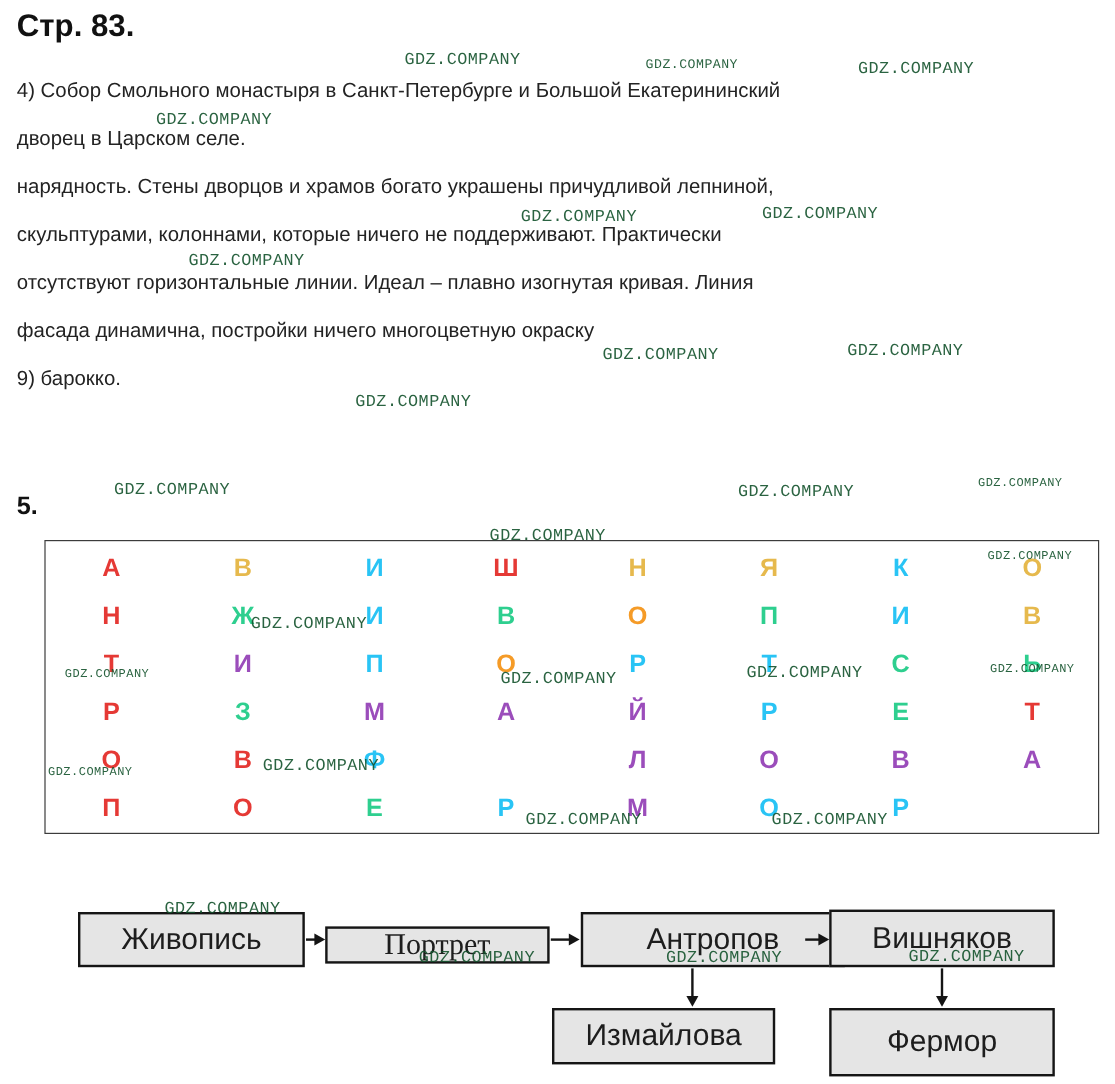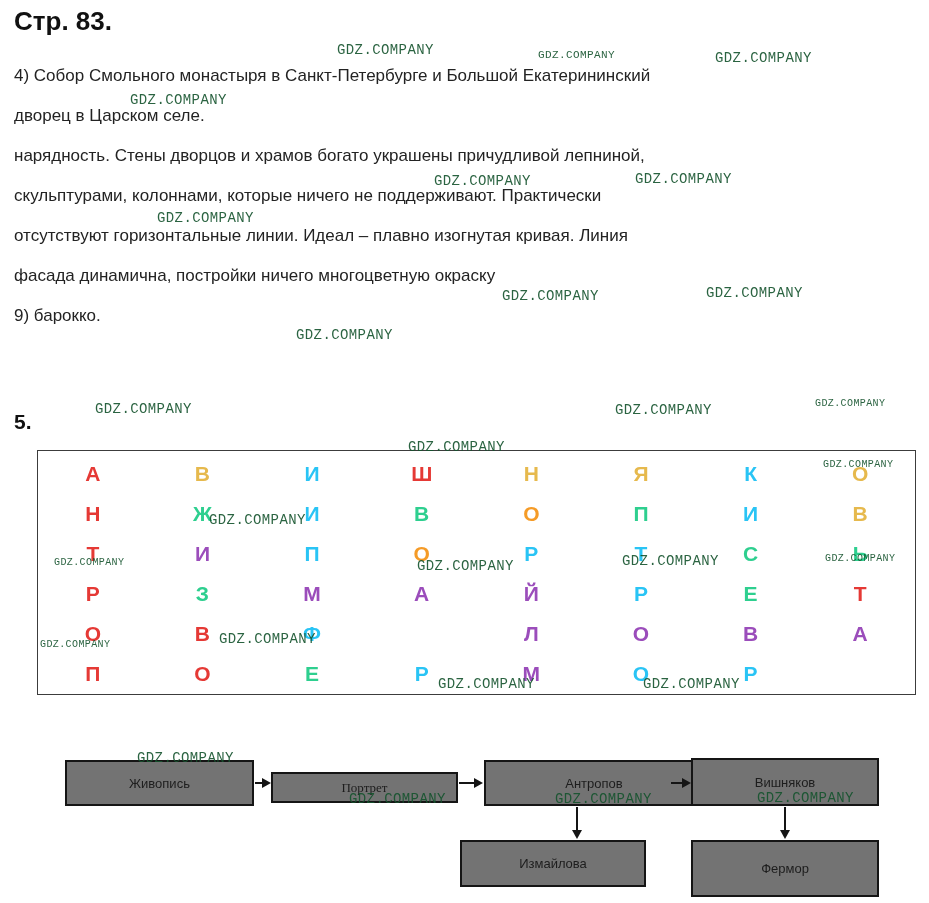--- a/index.html
+++ b/index.html
@@ -15,22 +15,22 @@
   .grid-box {
     position:absolute; left:37px; top:450px; width:879px; height:245px;
     border:1px solid #3c3c3c; box-sizing:border-box; background:#fff;
     display:grid; grid-template-columns:repeat(8,1fr); grid-auto-rows:40px;
     align-items:center; justify-items:center; padding-top:2px;
     font-weight:bold; font-size:21px;
   }
   .cell { line-height:1; }
 
   .flow-box {
-    position:absolute; border:2px solid #151515; box-sizing:border-box; background:#737373;
-    display:flex; align-items:center; justify-content:center; font-size:13px; color:#1d1d1d;
+    position:absolute; border:2px solid #151515; box-sizing:border-box; background:#e5e5e5;
+    display:flex; align-items:center; justify-content:center; font-size:25px; color:#1d1d1d;
   }
   .arrow-h { position:absolute; height:2px; background:#151515; }
   .arrow-h::after {
     content:""; position:absolute; right:-8px; top:-4px; width:0; height:0;
     border-left:9px solid #151515; border-top:5px solid transparent; border-bottom:5px solid transparent;
   }
   .arrow-v { position:absolute; width:2px; background:#151515; }
   .arrow-v::after {
     content:""; position:absolute; bottom:-8px; left:-4px; width:0; height:0;
     border-top:9px solid #151515; border-left:5px solid transparent; border-right:5px solid transparent;

